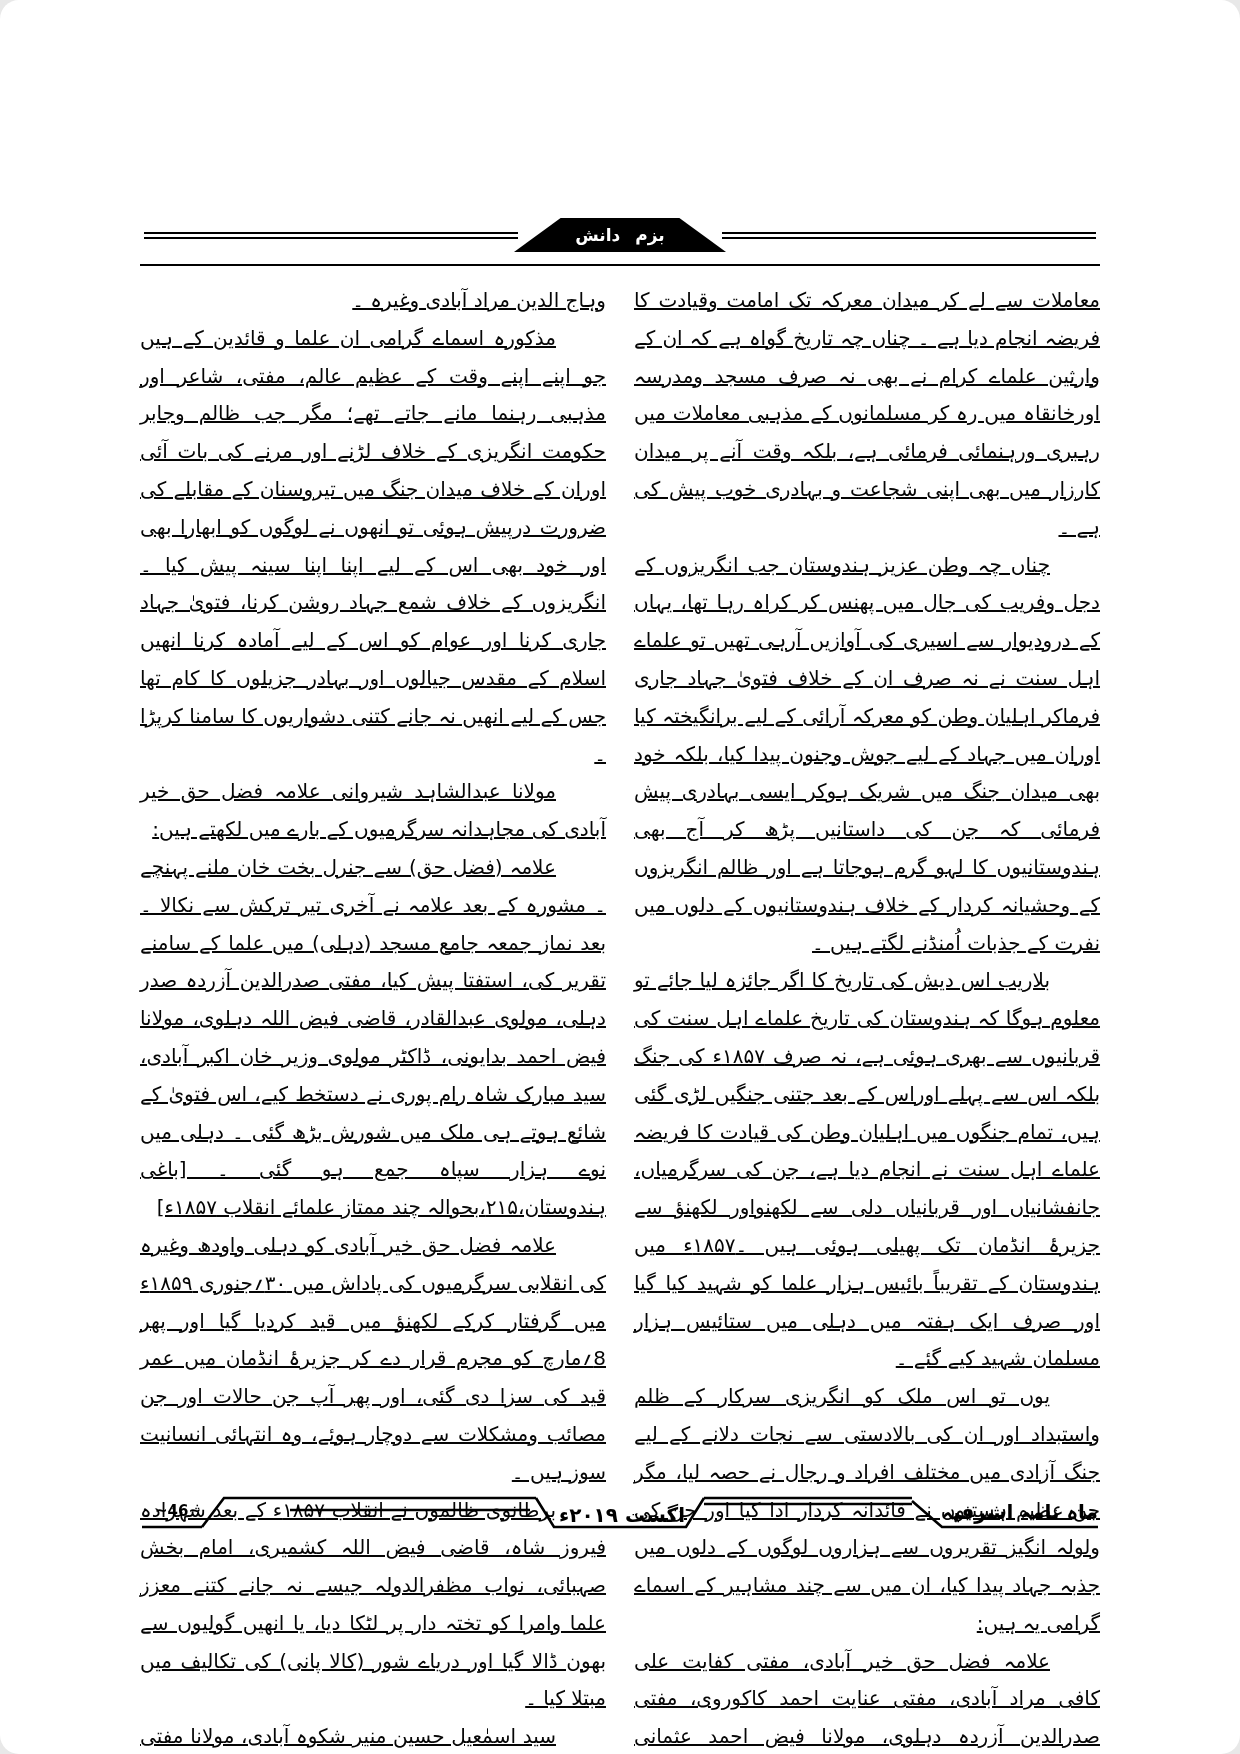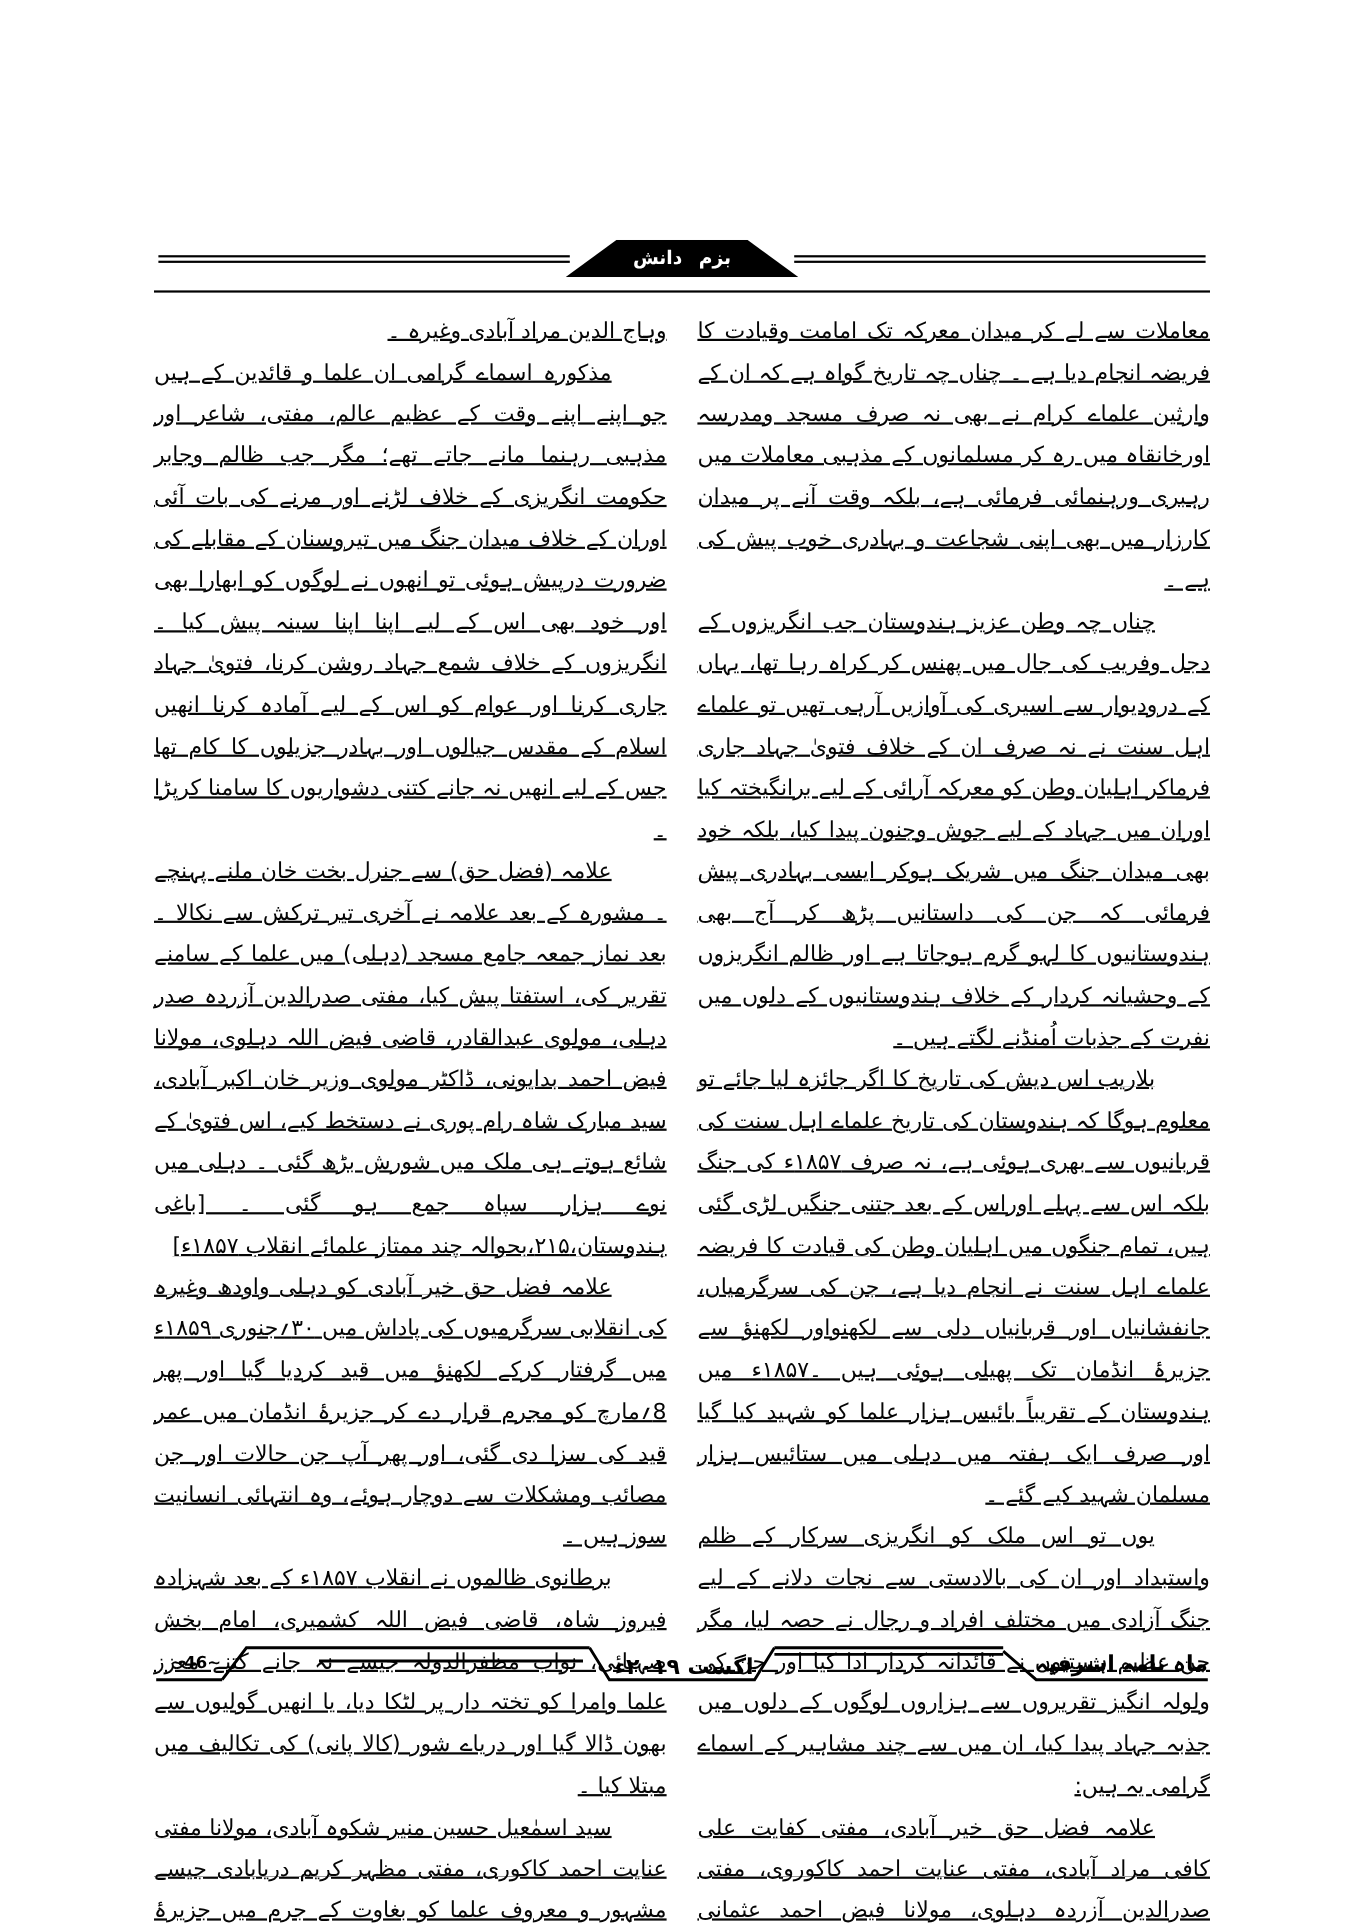--- a/index.html
+++ b/index.html
@@ -4,20 +4,21 @@
 <style>
   html,body { margin:0; padding:0; background:#e8e8e8; }
   .page {
     position:relative;
     width:1240px; height:1754px;
     margin:0 auto;
     background:#ffffff;
     font-family:"DejaVu Sans", sans-serif;
     color:#000;
     overflow:hidden;
+    border-radius:19px;
   }
   
   .header { position:absolute; top:198px; left:140px; width:960px; height:72px; }
   .h-line { position:absolute; background:#000; height:2px; }
   .h-line.l1 { left:4px;   width:374px; top:34px; }
   .h-line.l2 { left:4px;   width:374px; top:39px; }
   .h-line.r1 { left:582px; width:374px; top:34px; }
   .h-line.r2 { left:582px; width:374px; top:39px; }
   .banner {
     position:absolute; left:374px; top:20px; width:212px; height:34px;
@@ -74,20 +75,21 @@
     <div class="column">
       <p>معاملات سے لے کر میدان معرکہ تک امامت وقیادت کا فریضہ انجام دیا ہے ۔ چناں چہ تاریخ گواہ ہے کہ ان کے وارثین علماے کرام نے بھی نہ صرف مسجد ومدرسہ اورخانقاہ میں رہ کر مسلمانوں کے مذہبی معاملات میں رہبری ورہنمائی فرمائی ہے، بلکہ وقت آنے پر میدان کارزار میں بھی اپنی شجاعت و بہادری خوب پیش کی ہے ۔</p>
       <p class="indent">چناں چہ وطن عزیز ہندوستان جب انگریزوں کے دجل وفریب کی جال میں پھنس کر کراہ رہا تھا، یہاں کے درودیوار سے اسیری کی آوازیں آرہی تھیں تو علماے اہل سنت نے نہ صرف ان کے خلاف فتویٰ جہاد جاری فرماکر اہلیان وطن کو معرکہ آرائی کے لیے برانگیختہ کیا اوران میں جہاد کے لیے جوش وجنون پیدا کیا، بلکہ خود بھی میدان جنگ میں شریک ہوکر ایسی بہادری پیش فرمائی کہ جن کی داستانیں پڑھ کر آج بھی ہندوستانیوں کا لہو گرم ہوجاتا ہے اور ظالم انگریزوں کے وحشیانہ کردار کے خلاف ہندوستانیوں کے دلوں میں نفرت کے جذبات اُمنڈنے لگتے ہیں ۔</p>
       <p class="indent">بلاریب اس دیش کی تاریخ کا اگر جائزہ لیا جائے تو معلوم ہوگا کہ ہندوستان کی تاریخ علماے اہل سنت کی قربانیوں سے بھری ہوئی ہے، نہ صرف ۱۸۵۷ء کی جنگ بلکہ اس سے پہلے اوراس کے بعد جتنی جنگیں لڑی گئی ہیں، تمام جنگوں میں اہلیان وطن کی قیادت کا فریضہ علماے اہل سنت نے انجام دیا ہے، جن کی سرگرمیاں، جانفشانیاں اور قربانیاں دلی سے لکھنواور لکھنؤ سے جزیرۂ انڈمان تک پھیلی ہوئی ہیں ۔۱۸۵۷ء میں ہندوستان کے تقریباً بائیس ہزار علما کو شہید کیا گیا اور صرف ایک ہفتہ میں دہلی میں ستائیس ہزار مسلمان شہید کیے گئے ۔</p>
       <p class="indent">یوں تو اس ملک کو انگریزی سرکار کے ظلم واستبداد اور ان کی بالادستی سے نجات دلانے کے لیے جنگ آزادی میں مختلف افراد و رجال نے حصہ لیا، مگر جن عظیم ہستیوں نے قائدانہ کردار ادا کیا اور جن کی ولولہ انگیز تقریروں سے ہزاروں لوگوں کے دلوں میں جذبہ جہاد پیدا کیا، ان میں سے چند مشاہیر کے اسماے گرامی یہ ہیں:</p>
       <p class="indent">علامہ فضل حق خیر آبادی، مفتی کفایت علی کافی مراد آبادی، مفتی عنایت احمد کاکوروی، مفتی صدرالدین آزردہ دہلوی، مولانا فیض احمد عثمانی بدایونی، مولانا رحمت اللہ کیرانوی، مولانا وزیر خان اکبرآبادی، سید احمد اللہ شاہ مدراسی، جنرل بخت خاں، منشی رسول بخش کاکوروی، مولانا لیاقت علی الہ آبادی، مولانا عبدالجلیل علی گڑھی، مولانا</p>
     </div>
     <div class="column">
       <p>وہاج الدین مراد آبادی وغیرہ ۔</p>
       <p class="indent">مذکورہ اسماے گرامی ان علما و قائدین کے ہیں جو اپنے اپنے وقت کے عظیم عالم، مفتی، شاعر اور مذہبی رہنما مانے جاتے تھے؛ مگر جب ظالم وجابر حکومت انگریزی کے خلاف لڑنے اور مرنے کی بات آئی اوران کے خلاف میدان جنگ میں تیروسنان کے مقابلے کی ضرورت درپیش ہوئی تو انھوں نے لوگوں کو ابھارا بھی اور خود بھی اس کے لیے اپنا اپنا سینہ پیش کیا ۔ انگریزوں کے خلاف شمع جہاد روشن کرنا، فتویٰ جہاد جاری کرنا اور عوام کو اس کے لیے آمادہ کرنا انھیں اسلام کے مقدس جیالوں اور بہادر جزیلوں کا کام تھا جس کے لیے انھیں نہ جانے کتنی دشواریوں کا سامنا کرپڑا ۔</p>
+      <p class="indent">مولانا عبدالشاہد شیروانی علامہ فضل حق خیر آبادی کی مجاہدانہ سرگرمیوں کے بارے میں لکھتے ہیں:</p>
       <p class="indent">علامہ (فضل حق) سے جنرل بخت خان ملنے پہنچے ۔ مشورہ کے بعد علامہ نے آخری تیر ترکش سے نکالا ۔ بعد نماز جمعہ جامع مسجد (دہلی) میں علما کے سامنے تقریر کی، استفتا پیش کیا، مفتی صدرالدین آزردہ صدر دہلی، مولوی عبدالقادر، قاضی فیض اللہ دہلوی، مولانا فیض احمد بدایونی، ڈاکٹر مولوی وزیر خان اکبر آبادی، سید مبارک شاہ رام پوری نے دستخط کیے، اس فتویٰ کے شائع ہوتے ہی ملک میں شورش بڑھ گئی ۔ دہلی میں نوے ہزار سپاہ جمع ہو گئی ۔ [باغی ہندوستان،۲۱۵،بحوالہ چند ممتاز علمائے انقلاب ۱۸۵۷ء]</p>
       <p class="indent">علامہ فضل حق خیر آبادی کو دہلی واودھ وغیرہ کی انقلابی سرگرمیوں کی پاداش میں ۳۰؍جنوری ۱۸۵۹ء میں گرفتار کرکے لکھنؤ میں قید کردیا گیا اور پھر 8؍مارچ کو مجرم قرار دے کر جزیرۂ انڈمان میں عمر قید کی سزا دی گئی، اور پھر آپ جن حالات اور جن مصائب ومشکلات سے دوچار ہوئے، وہ انتہائی انسانیت سوز ہیں ۔</p>
       <p class="indent">برطانوی ظالموں نے انقلاب ۱۸۵۷ء کے بعد شہزادہ فیروز شاہ، قاضی فیض اللہ کشمیری، امام بخش صہبائی، نواب مظفرالدولہ جیسے نہ جانے کتنے معزز علما وامرا کو تختہ دار پر لٹکا دیا، یا انھیں گولیوں سے بھون ڈالا گیا اور دریاے شور (کالا پانی) کی تکالیف میں مبتلا کیا ۔</p>
       <p class="indent">سید اسمٰعیل حسین منیر شکوہ آبادی، مولانا مفتی عنایت احمد کاکوری، مفتی مظہر کریم دریابادی جیسے مشہور و معروف علما کو بغاوت کے جرم میں جزیرۂ انڈمان (کالا پانی) کے حبس دوام کی سزا ہوئی، ہزاروں کو</p>
     </div>
   </div>
 
   <div class="footer">
     <svg width="960" height="44" viewBox="0 0 960 44">
       <g stroke="#000" stroke-width="2.6" fill="none">

